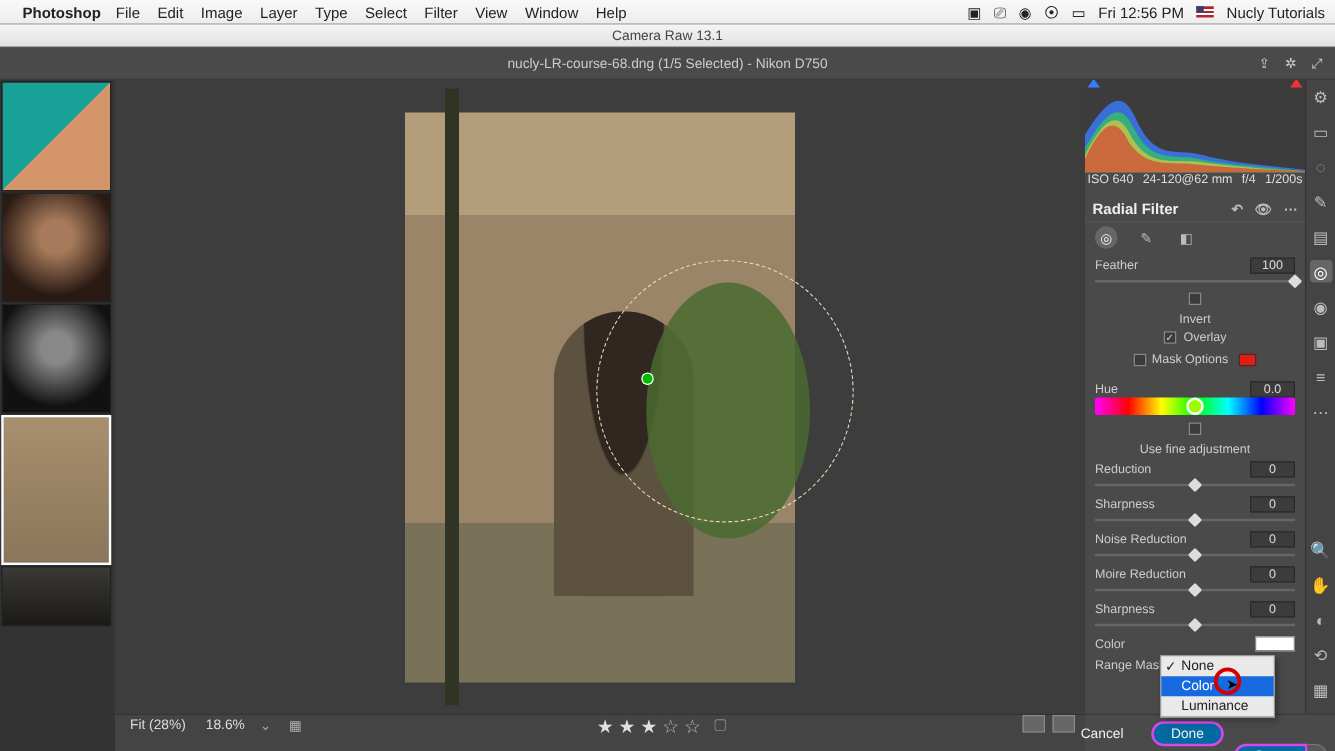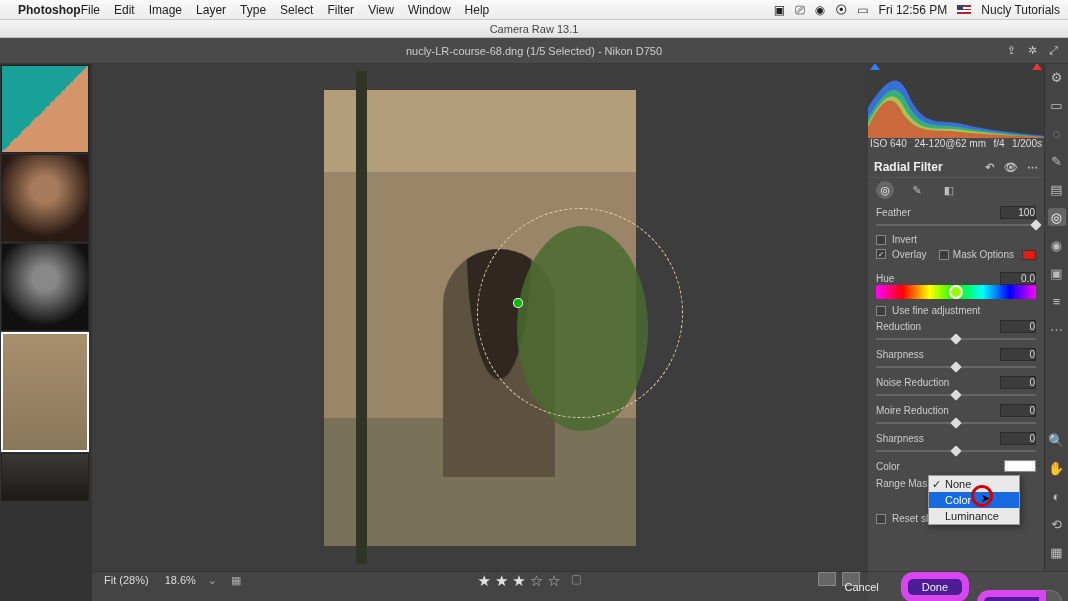--- a/index.html
+++ b/index.html
@@ -1,21 +1,21 @@
 <!DOCTYPE html>
 <html><head>
   <meta charset="utf-8">
   <style>
     * { margin: 0; padding: 0; box-sizing: border-box; font-family: -apple-system, BlinkMacSystemFont, "Helvetica Neue", Arial, sans-serif; }
     body { width: 1068px; height: 601px; overflow: hidden; background: #202020; color: #ddd; font-size: 11px; }
 
     
     .macos-bar { height: 20px; background: linear-gradient(#f9f9f9,#ececec); display: flex; align-items: center; padding: 0 8px; border-bottom: 1px solid #c9c9c9; color: #222; font-size: 12px; }
     .macos-bar .apple { font-size: 14px; margin-right: 10px; }
-    .macos-bar .app-name { font-weight: 600; }
+    .macos-bar .app-name { font-weight: 600; margin-right: 12px; }
     .macos-bar .menu-item { margin-right: 14px; }
     .macos-bar .spacer { flex: 1; }
     .macos-bar .right-item { margin-left: 10px; display: inline-flex; align-items: center; }
     .macos-bar .flag { width:14px; height:9px; background: linear-gradient(#b22234 0 20%, #fff 0 40%, #b22234 0 60%, #fff 0 80%, #b22234 0); position: relative; }
     .macos-bar .flag::before { content:''; position:absolute; width:6px; height:5px; background:#3c3b6e; top:0; left:0; }
 
     
     .window-title { height: 18px; background: linear-gradient(#f4f4f4,#e2e2e2); color:#444; display:flex; align-items:center; justify-content:center; border-bottom:1px solid #bdbdbd; font-size:11px; }
 
     
@@ -71,48 +71,48 @@
     .panel-title-row { height:22px; display:flex; align-items:center; justify-content:space-between; padding:0 6px; font-size:12px; font-weight:600; color:#eee; background:#4a4a4a; border-bottom:1px solid #555; }
     .pt-icons span { margin-left:6px; color:#bbb; font-size:11px; cursor:pointer; }
 
     .tool-row { height:24px; display:flex; align-items:center; gap:14px; padding:0 8px; }
     .tool { width:18px; height:18px; display:flex; align-items:center; justify-content:center; color:#bbb; cursor:pointer; }
     .tool.active { background:#666; border-radius:50%; color:#fff; }
 
     .controls { flex:1; overflow:hidden; padding: 4px 8px; }
     .ctrl { margin-bottom: 6px; }
     .ctrl-row { display:flex; justify-content:space-between; align-items:center; font-size:10px; color:#ccc; }
-    .ctrl-val { width:36px; height:13px; background:#3c3c3c; border:1px solid #2a2a2a; text-align:right; font-size:10px; color:#ddd; line-height:12px; }
+    .ctrl-val { width:36px; height:13px; background:#3c3c3c; border:1px solid #2a2a2a; text-align:center; font-size:10px; color:#ddd; line-height:12px; }
     .slider { height:6px; position:relative; margin-top:3px; }
     .slider-track { height:2px; background:#666; position:absolute; top:2px; left:0; right:0; }
     .slider-thumb { width:8px; height:8px; background:#ddd; border-radius:1px; position:absolute; top:-1px; transform:translateX(-50%) rotate(45deg); }
     .hue-bar { height:14px; background: linear-gradient(90deg, #ff00ff,#ff0000,#ffff00,#00ff00,#00ffff,#0000ff,#ff00ff); position:relative; border-radius:2px; }
     .hue-handle { position:absolute; top:0; left:50%; width:14px; height:14px; border:2px solid #fff; border-radius:50%; transform:translateX(-50%); background:#9f0; }
 
-    .check-row { display:flex; align-items:center; gap:6px; font-size:10px; color:#ccc; margin:4px 0; }
+    .check-row { display:flex; align-items:center; gap:6px; font-size:10px; color:#ccc; margin:4px 0;flex-direction:column; }
     .chk { width:10px; height:10px; border:1px solid #888; background:#3c3c3c; display:inline-flex; align-items:center; justify-content:center; font-size:8px; color:#ddd; }
     .chk.checked::after { content:'✓'; }
     .mask-swatch { width:14px; height:10px; background:#e31b10; border:1px solid #333; margin-left:4px; }
     .color-swatch { width:32px; height:12px; background:#fff; border:1px solid #888; }
 
     .range-row { display:flex; align-items:center; gap:6px; font-size:10px; color:#ccc; position:relative; }
     .dropdown-open { position:absolute; top:-3px; left:52px; width:92px; background:#e9e9e9; border:1px solid #999; color:#222; z-index:5; box-shadow: 2px 2px 6px rgba(0,0,0,.4); }
     .dd-item { padding:2px 16px; font-size:11px; position:relative; }
     .dd-item.sel { background:#1769e0; color:#fff; }
     .dd-check { position:absolute; left:3px; }
     .cursor-ring { position:absolute; width:22px; height:22px; border:3px solid #d40000; border-radius:50%; z-index:10; top:7px; left:95px; display:flex; align-items:center; justify-content:center; }
     .cursor-arrow { position:absolute; top:4px; left:7px; font-size:11px; color:#000; }
 
     .rp-gutter { width:24px; background:#444; display:flex; flex-direction:column; align-items:center; padding-top:4px; gap:10px; border-left:1px solid #333; }
     .gutter-icon { width:18px; height:18px; color:#bbb; display:flex; align-items:center; justify-content:center; font-size:13px; cursor:pointer; }
     .gutter-icon.active { color:#fff; background:#666; border-radius:3px; }
     .gutter-spacer { flex:1; }
 
     .button-bar { position:absolute; bottom:0; right:0; height:30px; width:200px; background:#4a4a4a; display:flex; align-items:center; justify-content:flex-end; gap:8px; padding:0 6px; border-top:1px solid #3a3a3a; }
-    .btn { background:#4c1d95; border:7px solid #d946ef; border-radius:12px; color:#eee; padding:2px 14px; font-size:11px; cursor:pointer; }
+    .btn { background:#0369a1; border:2px solid #d946ef; border-radius:12px; color:#eee; padding:2px 14px; font-size:11px; cursor:pointer; }
     .btn-split { display:flex;margin-top:36px; }
     .btn-split .btn { border-radius:12px 0 0 12px; }
     .btn-split .drop { background:#5a5a5a; border:1px solid #777; border-left:none; border-radius:0 12px 12px 0; width:16px; display:flex; align-items:center; justify-content:center; color:#ccc; cursor:pointer; }
   </style>
 </head>
 <body>
 
 <div class="macos-bar">
   <span class="apple"></span>
   <span class="app-name">Photoshop</span>

